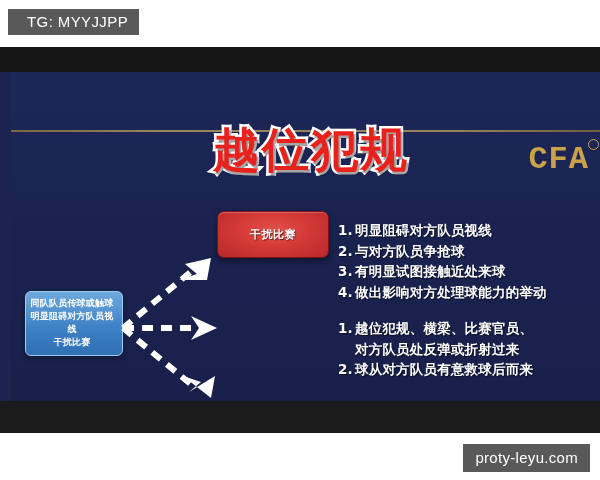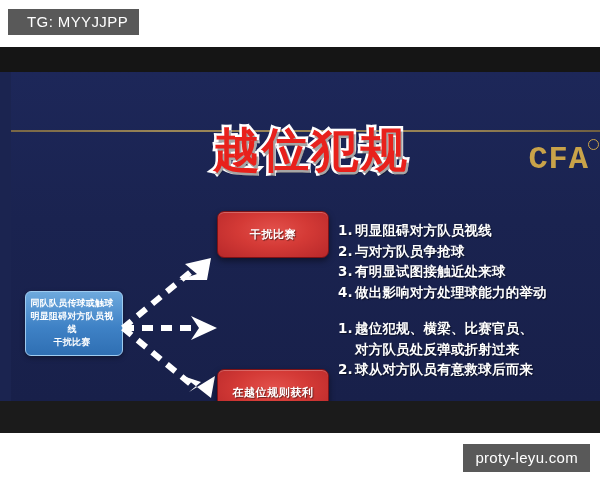--- a/index.html
+++ b/index.html
@@ -231,23 +231,20 @@
         <line x1="2" y1="96" x2="72" y2="154"></line>
       </g>
       <polygon points="90,26 64,32 76,42 58,48 86,48" fill="#ffffff"></polygon>
       <polygon points="96,96 70,84 78,96 70,108" fill="#ffffff"></polygon>
       <polygon points="90,166 62,144 80,150 68,160 94,144" fill="#ffffff"></polygon>
     </svg>
 
     <div class="red-box" id="red-box-1">
       <span>干扰比赛</span>
     </div>
-    <div class="red-box" id="red-box-3">
-      <span>在越位规则获利</span>
-    </div>
 
     <div class="detail-list" id="list-interfere-opponent">
       <div class="row">
         <span class="num">1.</span>
         <span class="txt">明显阻碍对方队员视线</span>
       </div>
       <div class="row">
         <span class="num">2.</span>
         <span class="txt">与对方队员争抢球</span>
       </div>

